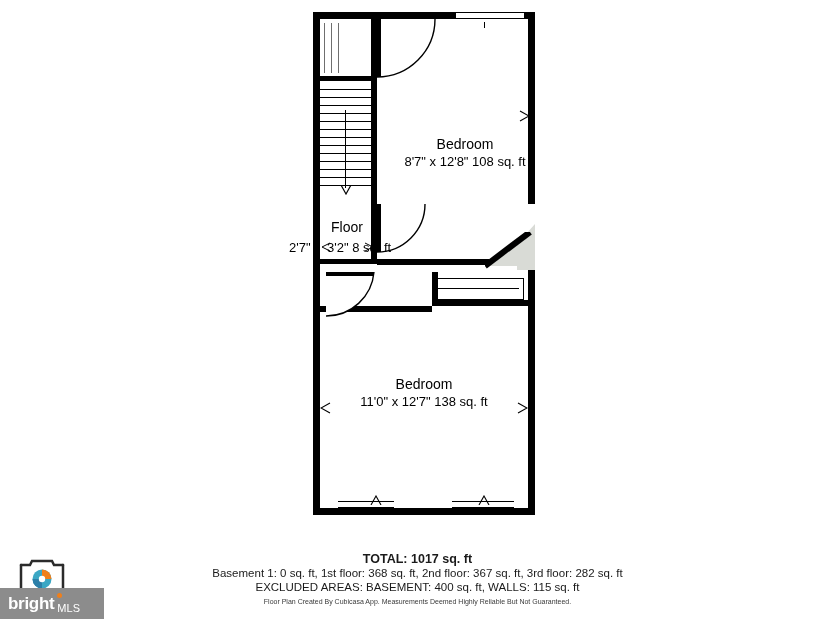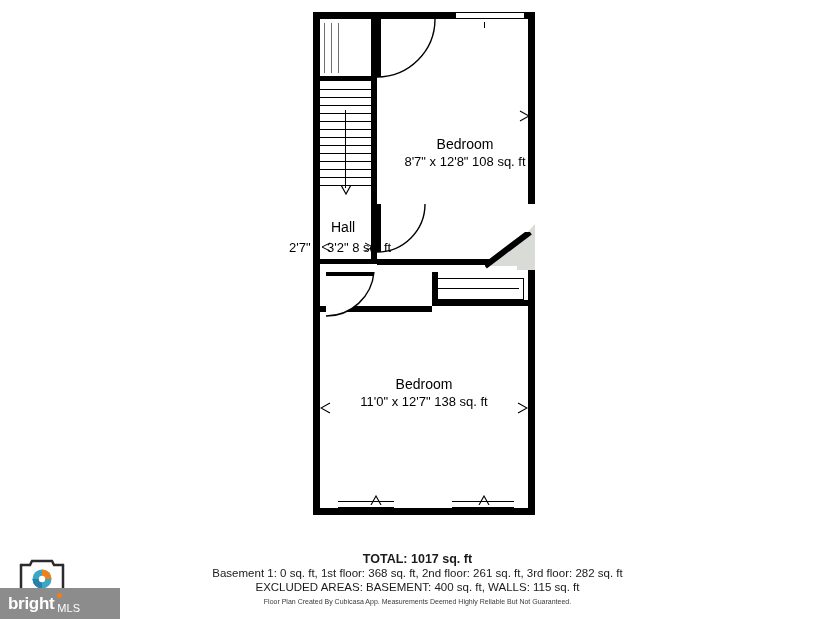--- a/index.html
+++ b/index.html
@@ -92,21 +92,21 @@
     position: absolute;
     left: 18px;
     top: 557px;
     width: 48px;
     height: 40px;
   }
   .brand-bar {
     position: absolute;
     left: 0;
     top: 588px;
-    width: 120px;
+    width: 104px;
     height: 31px;
     background: #8c8c8c;
     display: flex;
     align-items: center;
     padding-left: 8px;
     box-sizing: border-box;
   }
   .brand-text {
     font-size: 17px;
     font-weight: bold;
@@ -241,33 +241,33 @@
   </svg>
   <svg style="position:absolute; left:364px; top:242px; width:10px; height:10px;" viewBox="0 0 10 10">
     <path d="M 1 1 L 9 5 L 1 9" fill="none" stroke="#000" stroke-width="1"></path>
   </svg>
 
   <div class="room-label" style="left:340px; top:136px; width:250px;">
     <span class="room-name">Bedroom</span>
     <span class="room-dims">8'7" x 12'8" 108 sq. ft</span>
   </div>
 
-  <div class="small-label" style="left:331px; top:219px; font-size:14px;">Hall</div>
+  <div class="small-label" style="left:331px; top:219px; font-size:14px;">Floor</div>
   <div class="small-label" style="left:289px; top:240px; font-size:13px;">2'7"</div>
   <div class="small-label" style="left:327px; top:240px; font-size:13px;">3'2" 8 sq. ft</div>
 
   <div class="room-label" style="left:307px; top:376px; width:234px;">
     <span class="room-name">Bedroom</span>
     <span class="room-dims">11'0" x 12'7" 138 sq. ft</span>
   </div>
 
 </div>
 
 <div class="summary summary-total">TOTAL: 1017 sq. ft</div>
-<div class="summary summary-line1">Basement 1: 0 sq. ft, 1st floor: 368 sq. ft, 2nd floor: 261 sq. ft, 3rd floor: 282 sq. ft</div>
+<div class="summary summary-line1">Basement 1: 0 sq. ft, 1st floor: 368 sq. ft, 2nd floor: 367 sq. ft, 3rd floor: 282 sq. ft</div>
 <div class="summary summary-line2">EXCLUDED AREAS: BASEMENT: 400 sq. ft, WALLS: 115 sq. ft</div>
 <div class="summary summary-fine">Floor Plan Created By Cubicasa App. Measurements Deemed Highly Reliable But Not Guaranteed.</div>
 
 <svg class="brand-camera" viewBox="0 0 48 40">
   <path d="M3 8 L12 8 L14 4 L34 4 L36 8 L45 8" fill="none" stroke="#2b2b2b" stroke-width="2.5" stroke-linecap="round"></path>
   <path d="M3 8 L3 36 L45 36 L45 8" fill="none" stroke="#2b2b2b" stroke-width="2.5" stroke-linecap="round"></path>
   <circle cx="24" cy="22" r="9.5" fill="#3ba7c4"></circle>
   <path d="M24 12.5 A 9.5 9.5 0 0 1 33.5 22 L24 22 Z" fill="#f07f1a"></path>
   <path d="M24 31.5 A 9.5 9.5 0 0 1 14.5 22 L24 22 Z" fill="#2c7fa8"></path>
   <circle cx="24" cy="22" r="3.2" fill="#ffffff"></circle>

